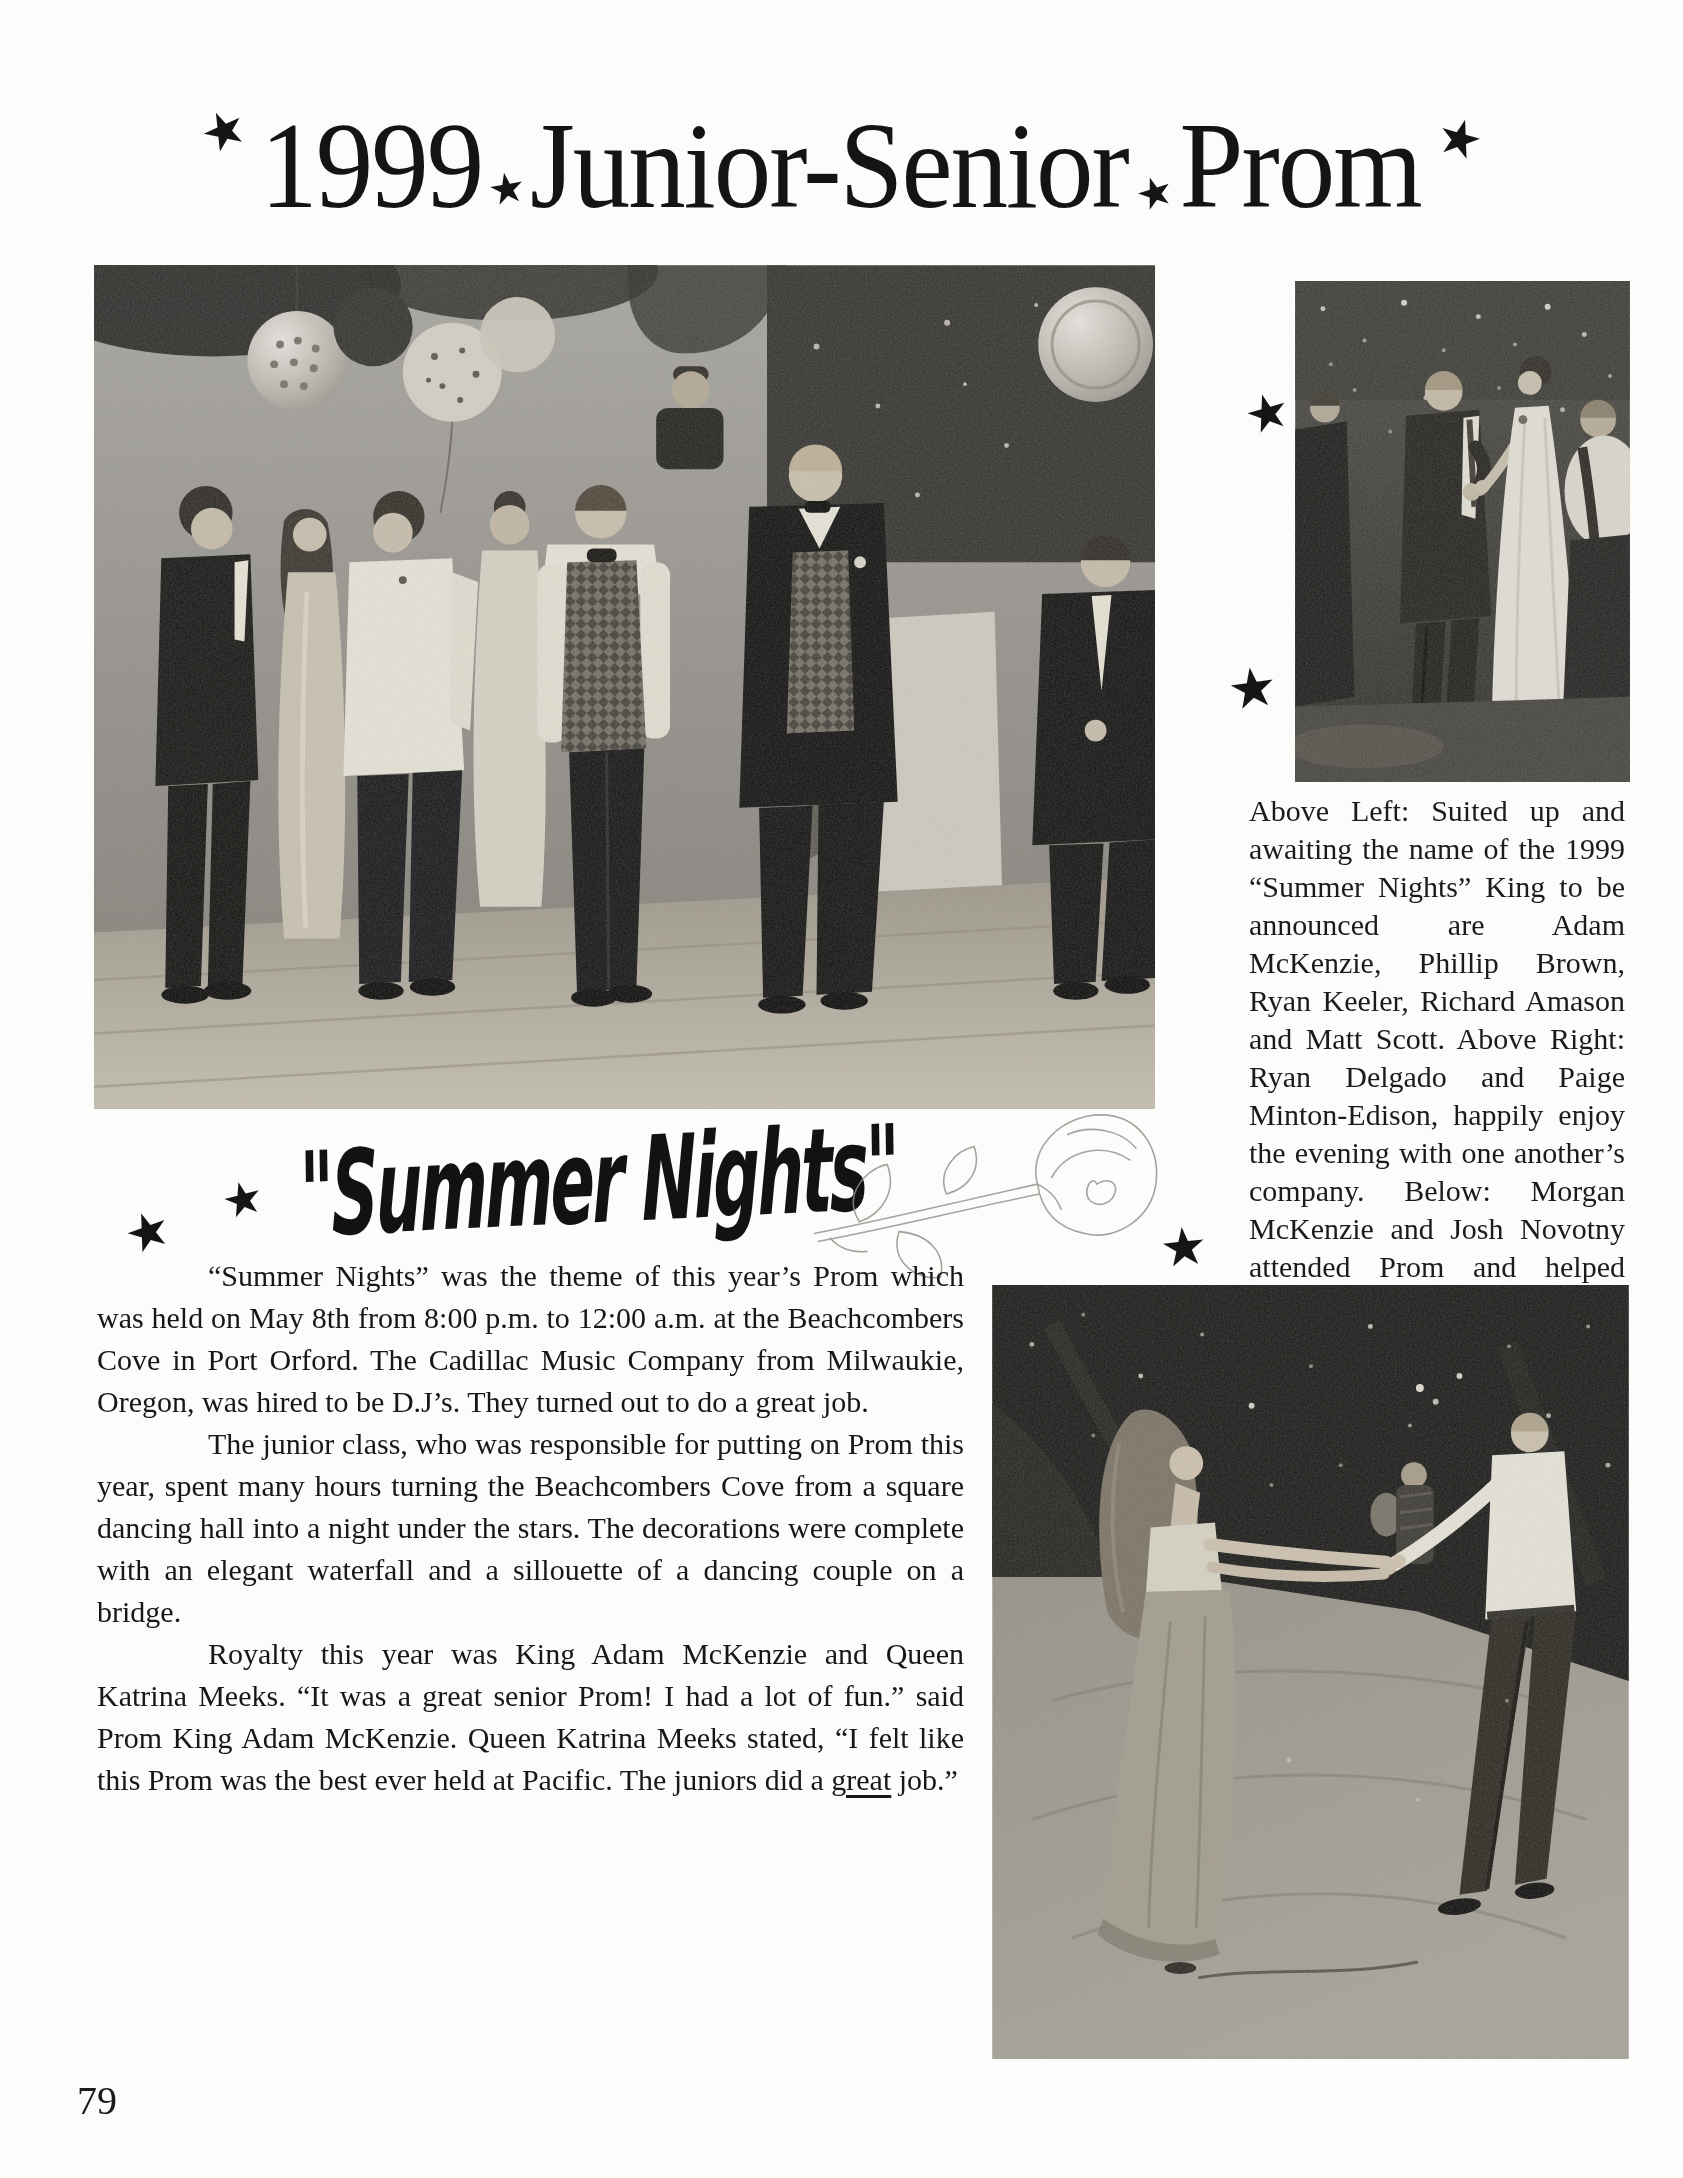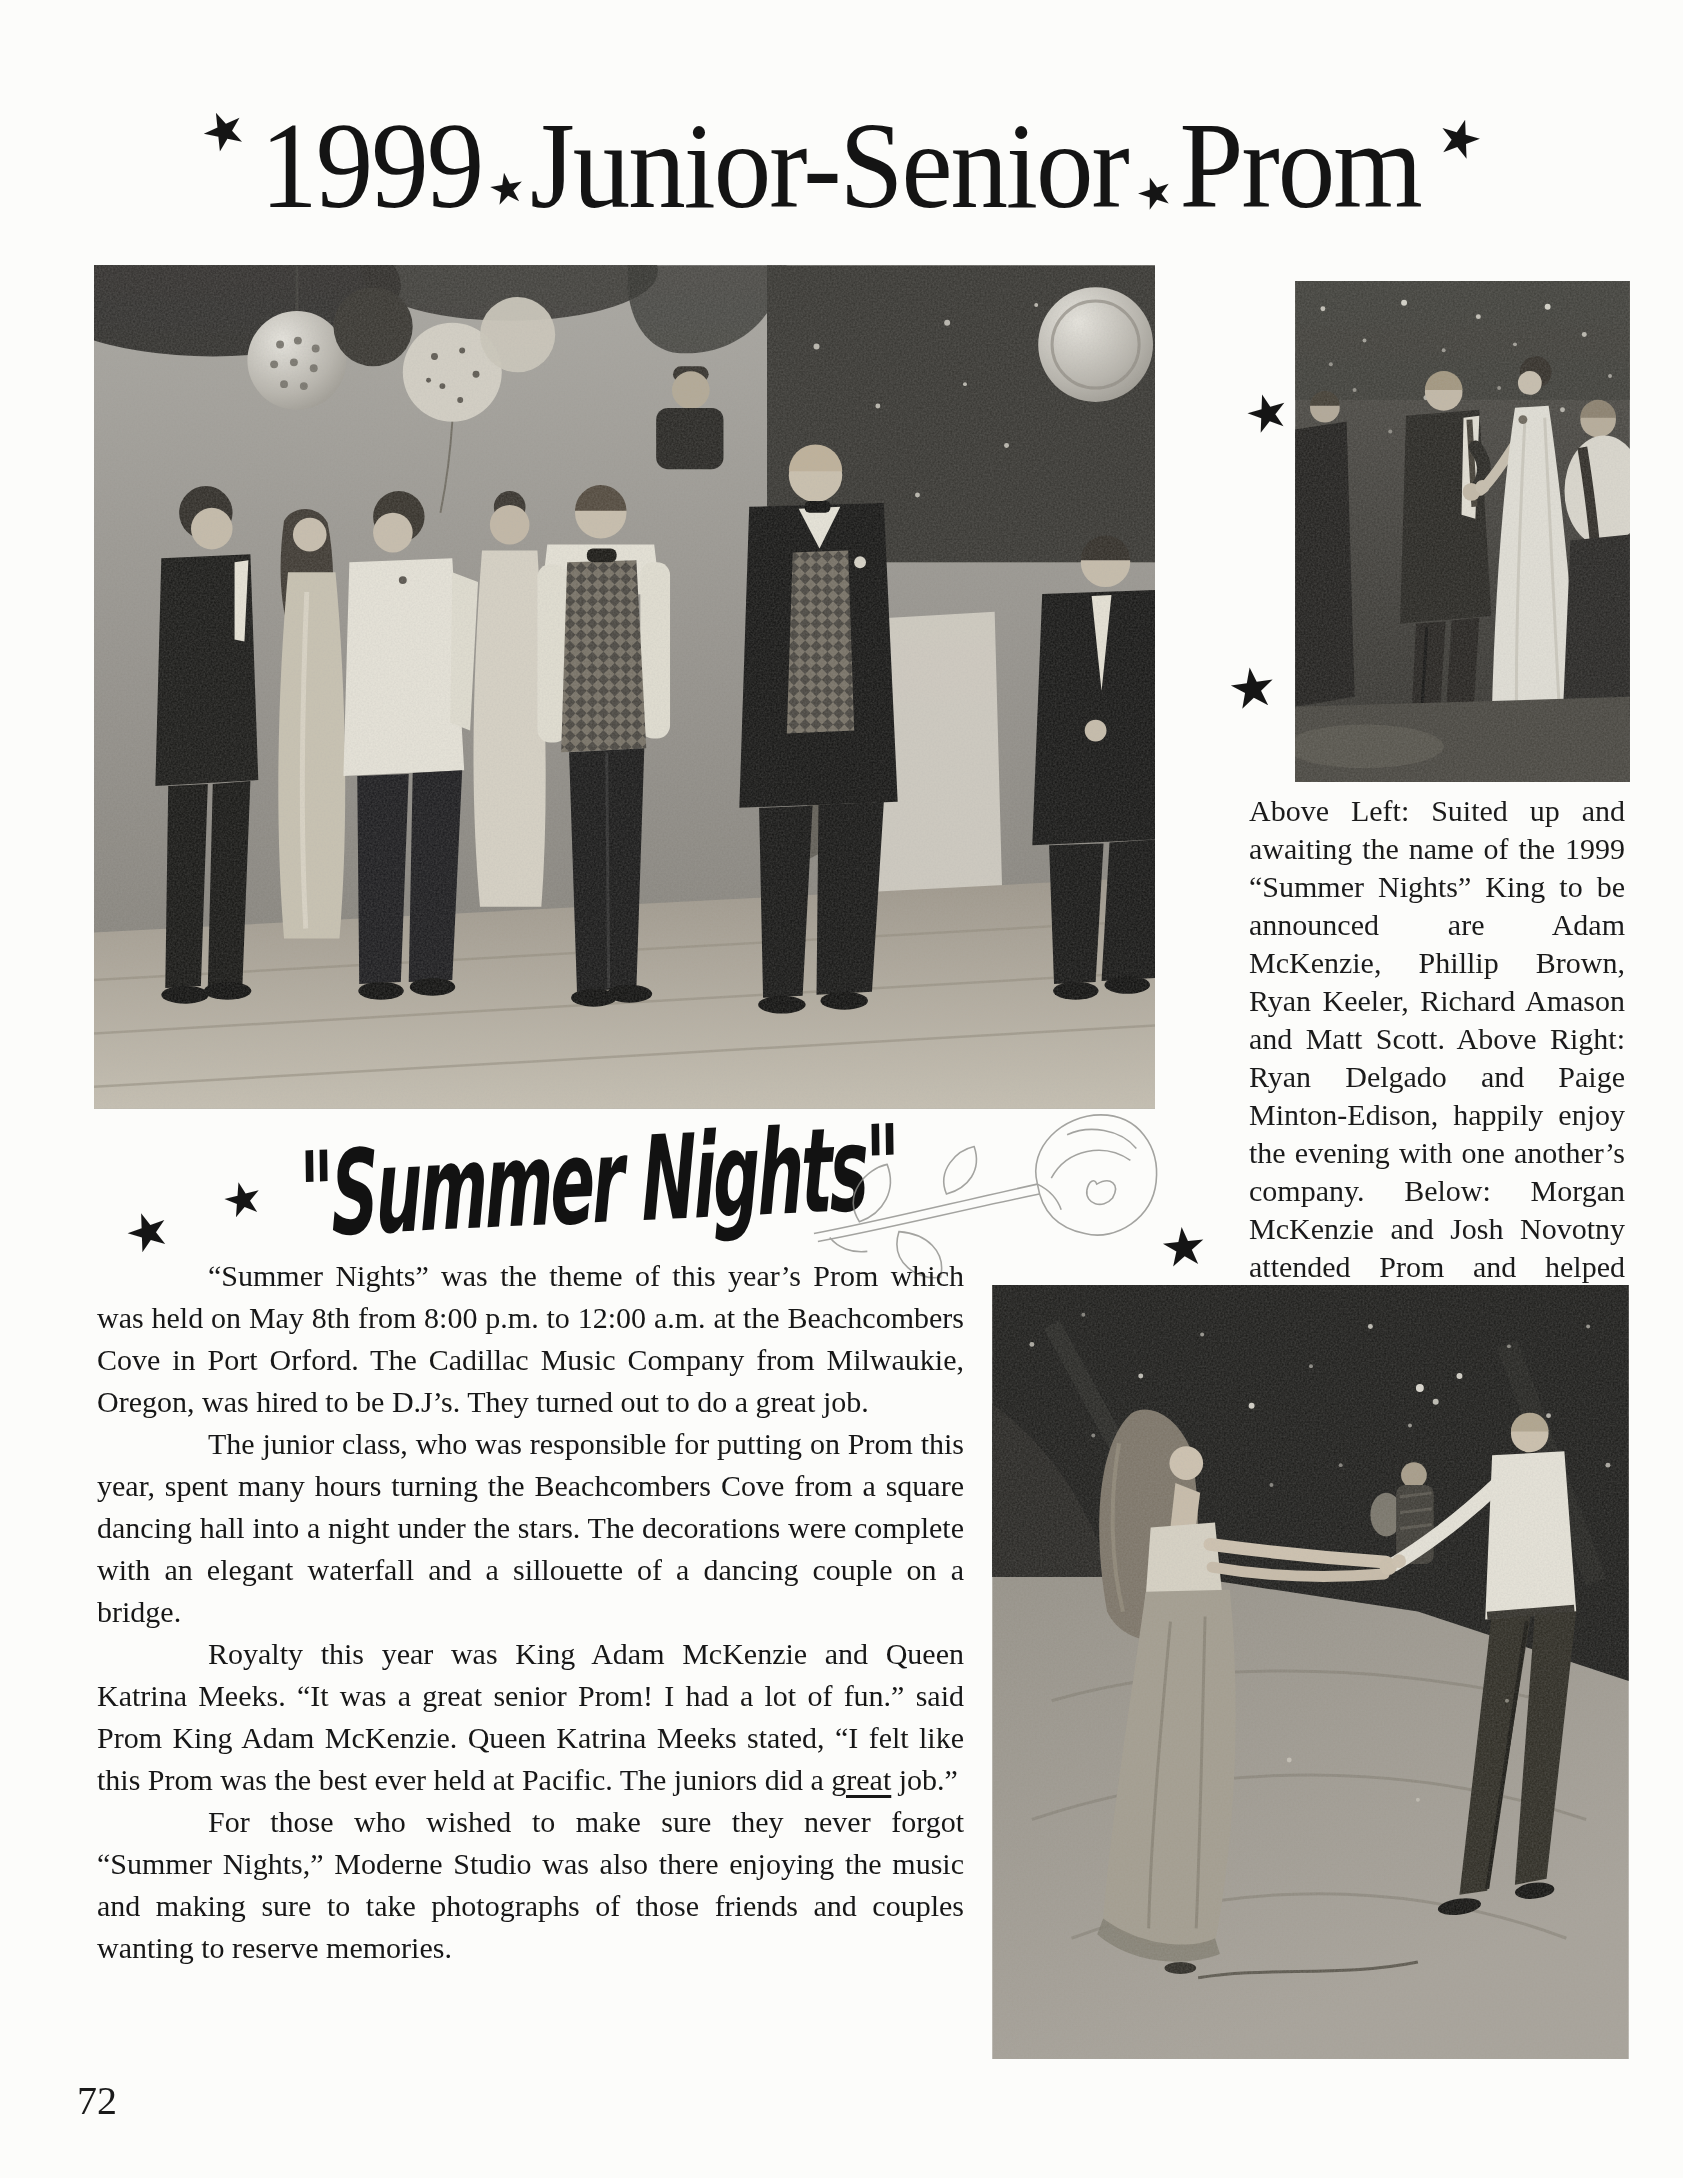--- a/index.html
+++ b/index.html
@@ -323,21 +323,20 @@
         <path d="M22,132 C30,142 44,148 60,146"></path>
       </g>
     </svg>
   </div>
   <span class="star page-star" id="star-rose">★</span>
 
   <div class="body-text">
     <p><span>“Summer Nights” was the theme of this year’s Prom which was held on May 8th from 8:00 p.m. to 12:00 a.m. at the Beachcombers Cove in Port Orford.  The Cadillac Music Company from Milwaukie, Oregon, was hired to be D.J’s.  They turned out to do a great job.</span></p>
     <p><span>The junior class, who was responsible for putting on Prom this year, spent many hours turning the Beachcombers Cove from a square dancing hall into a night under the stars. The decorations were complete with an elegant waterfall and a sillouette of a dancing couple on a bridge.</span></p>
     <p><span>Royalty this year was King Adam McKenzie and Queen Katrina Meeks.  “It was a great senior Prom!  I had a lot of fun.” said Prom King Adam McKenzie.  Queen Katrina Meeks stated, “I felt like this Prom was the best ever held at Pacific.  The juniors did a </span><span class="u">great</span><span> job.”</span></p>
-    <p><span>For those  who wished to make sure they never forgot “Summer Nights,” Moderne Studio was also there enjoying the music and making sure to take photographs of those friends and couples wanting to reserve memories.</span></p>
   </div>
 
   <div class="photo" id="photoC" aria-label="Couple holding hands while dancing on the dance floor under a starry backdrop">
     <svg viewBox="0 0 643 782">
       <defs>
         <linearGradient id="floorC" x1="0" y1="0" x2="0.3" y2="1">
           <stop offset="0" stop-color="#8d897f"></stop>
             <stop offset="1" stop-color="#a7a299"></stop>
         </linearGradient>
       </defs>
@@ -407,16 +406,16 @@
       <ellipse cx="548" cy="612" rx="20" ry="8" fill="#0e0e0c" transform="rotate(-6 548 612)"></ellipse>
 
       <path d="M208,700 C280,688 350,700 430,684" stroke="#5a564c" stroke-width="3" fill="none"></path>
       <circle cx="300" cy="480" r="2.5" fill="#ddd9cd" opacity="0.6"></circle>
       <circle cx="430" cy="520" r="2" fill="#ddd9cd" opacity="0.5"></circle>
       <circle cx="520" cy="420" r="2" fill="#ddd9cd" opacity="0.5"></circle>
       <rect width="643" height="782" filter="url(#grainF)" opacity="0.5"></rect>
     </svg>
   </div>
 
-  <div class="page-number">72</div>
+  <div class="page-number">79</div>
 
 </div>
 
 
 </body></html>

